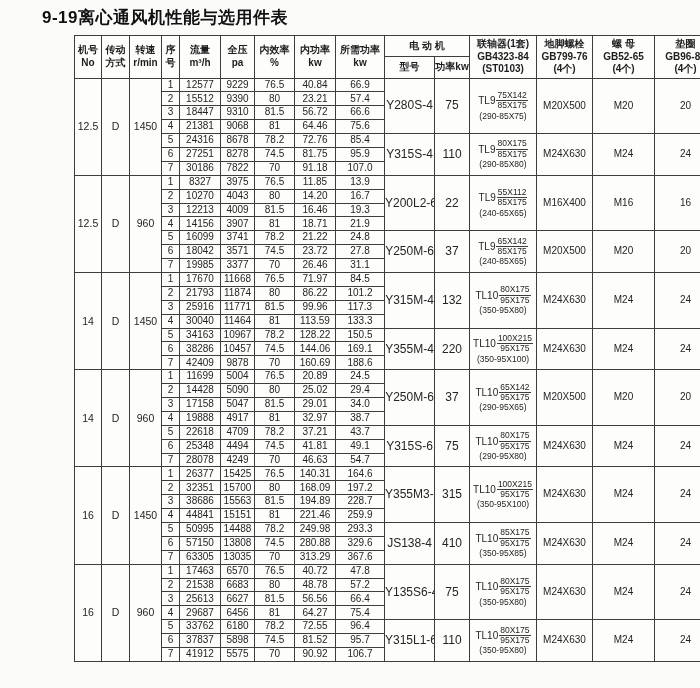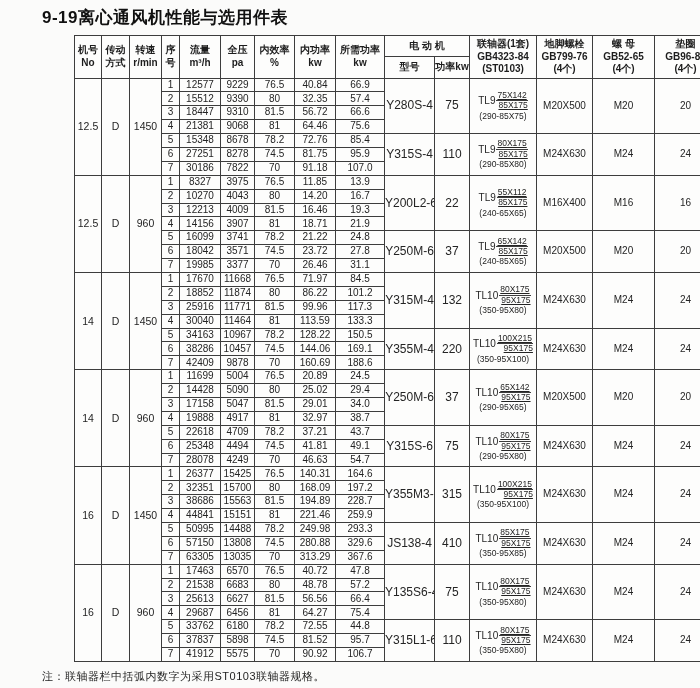--- a/index.html
+++ b/index.html
@@ -33,21 +33,21 @@
   .hline { display:block; line-height:1.25; white-space:nowrap; }
   tbody td {
     font-size:10px; height:12.9px; line-height:1.05;
     white-space:nowrap; color:#242424;
   }
   td[data-name="machine-no"], td[data-name="drive-mode"], td[data-name="speed"] { font-size:10.5px; }
   td[data-name="motor-model"], td[data-name="motor-power"] { font-size:12px; }
   td[data-name="coupling-spec"] { font-size:8.5px; line-height:1.1; }
   .coupling-main { display:inline-flex; align-items:center; justify-content:center; gap:1px; }
   .cpre { font-size:10px; }
-  .frac { display:inline-block; text-align:right;text-decoration:underline; }
+  .frac { display:inline-block; text-align:center; }
   .frac .top { display:block; border-bottom:1px solid #3d3d3d; padding:0 1px; }
   .frac .bot { display:block; }
   .cnote { display:block; line-height:1.2; }
   p[data-name="footnote"] {
     font-size:11px; color:#1f1f1f;
     margin:7px 0 0 12px; letter-spacing:0.5px;
   }
 </style>
 </head>
 <body>
@@ -160,42 +160,42 @@
             </span><span data-name="coupling-note" class="cnote">(290-85X75)</span></td>
           <td data-name="anchor-bolt" rowspan="4">M20X500</td>
           <td data-name="nut" rowspan="4">M20</td>
           <td data-name="washer" rowspan="4">20</td>
         </tr>
         <tr data-name="table-row">
           <td data-name="seq-no">2</td>
           <td data-name="flow-rate">15512</td>
           <td data-name="total-pressure">9390</td>
           <td data-name="internal-efficiency">80</td>
-          <td data-name="internal-power">32.35</td>
+          <td data-name="internal-power">23.21</td>
           <td data-name="required-power">57.4</td>
         </tr>
         <tr data-name="table-row">
           <td data-name="seq-no">3</td>
           <td data-name="flow-rate">18447</td>
           <td data-name="total-pressure">9310</td>
           <td data-name="internal-efficiency">81.5</td>
           <td data-name="internal-power">56.72</td>
           <td data-name="required-power">66.6</td>
         </tr>
         <tr data-name="table-row">
           <td data-name="seq-no">4</td>
           <td data-name="flow-rate">21381</td>
           <td data-name="total-pressure">9068</td>
           <td data-name="internal-efficiency">81</td>
           <td data-name="internal-power">64.46</td>
           <td data-name="required-power">75.6</td>
         </tr>
         <tr data-name="table-row">
           <td data-name="seq-no">5</td>
-          <td data-name="flow-rate">15348</td>
+          <td data-name="flow-rate">24316</td>
           <td data-name="total-pressure">8678</td>
           <td data-name="internal-efficiency">78.2</td>
           <td data-name="internal-power">72.76</td>
           <td data-name="required-power">85.4</td>
           <td data-name="motor-model" rowspan="3">Y315S-4</td>
           <td data-name="motor-power" rowspan="3">110</td>
           <td data-name="coupling-spec" rowspan="3"><span data-name="coupling-main" class="coupling-main">
               <span data-name="coupling-prefix" class="cpre">TL9</span>
               <span data-name="coupling-fraction" class="frac">
                 <span data-name="coupling-fraction-top" class="top">80X175</span>
@@ -323,21 +323,21 @@
                 <span data-name="coupling-fraction-top" class="top">80X175</span>
                 <span data-name="coupling-fraction-bottom" class="bot">95X175</span>
               </span>
             </span><span data-name="coupling-note" class="cnote">(350-95X80)</span></td>
           <td data-name="anchor-bolt" rowspan="4">M24X630</td>
           <td data-name="nut" rowspan="4">M24</td>
           <td data-name="washer" rowspan="4">24</td>
         </tr>
         <tr data-name="table-row">
           <td data-name="seq-no">2</td>
-          <td data-name="flow-rate">18852</td>
+          <td data-name="flow-rate">21793</td>
           <td data-name="total-pressure">11874</td>
           <td data-name="internal-efficiency">80</td>
           <td data-name="internal-power">86.22</td>
           <td data-name="required-power">101.2</td>
         </tr>
         <tr data-name="table-row">
           <td data-name="seq-no">3</td>
           <td data-name="flow-rate">25916</td>
           <td data-name="total-pressure">11771</td>
           <td data-name="internal-efficiency">81.5</td>
@@ -600,21 +600,21 @@
           <td data-name="internal-efficiency">81</td>
           <td data-name="internal-power">64.27</td>
           <td data-name="required-power">75.4</td>
         </tr>
         <tr data-name="table-row">
           <td data-name="seq-no">5</td>
           <td data-name="flow-rate">33762</td>
           <td data-name="total-pressure">6180</td>
           <td data-name="internal-efficiency">78.2</td>
           <td data-name="internal-power">72.55</td>
-          <td data-name="required-power">44.8</td>
+          <td data-name="required-power">96.4</td>
           <td data-name="motor-model" rowspan="3">Y315L1-6</td>
           <td data-name="motor-power" rowspan="3">110</td>
           <td data-name="coupling-spec" rowspan="3"><span data-name="coupling-main" class="coupling-main">
               <span data-name="coupling-prefix" class="cpre">TL10</span>
               <span data-name="coupling-fraction" class="frac">
                 <span data-name="coupling-fraction-top" class="top">80X175</span>
                 <span data-name="coupling-fraction-bottom" class="bot">95X175</span>
               </span>
             </span><span data-name="coupling-note" class="cnote">(350-95X80)</span></td>
           <td data-name="anchor-bolt" rowspan="3">M24X630</td>
@@ -633,14 +633,13 @@
           <td data-name="seq-no">7</td>
           <td data-name="flow-rate">41912</td>
           <td data-name="total-pressure">5575</td>
           <td data-name="internal-efficiency">70</td>
           <td data-name="internal-power">90.92</td>
           <td data-name="required-power">106.7</td>
         </tr>
       </tbody>
   </table>
 
-  <p data-name="footnote">注：联轴器栏中括弧内数字为采用ST0103联轴器规格。</p>
 </div>
 
 </body></html>

